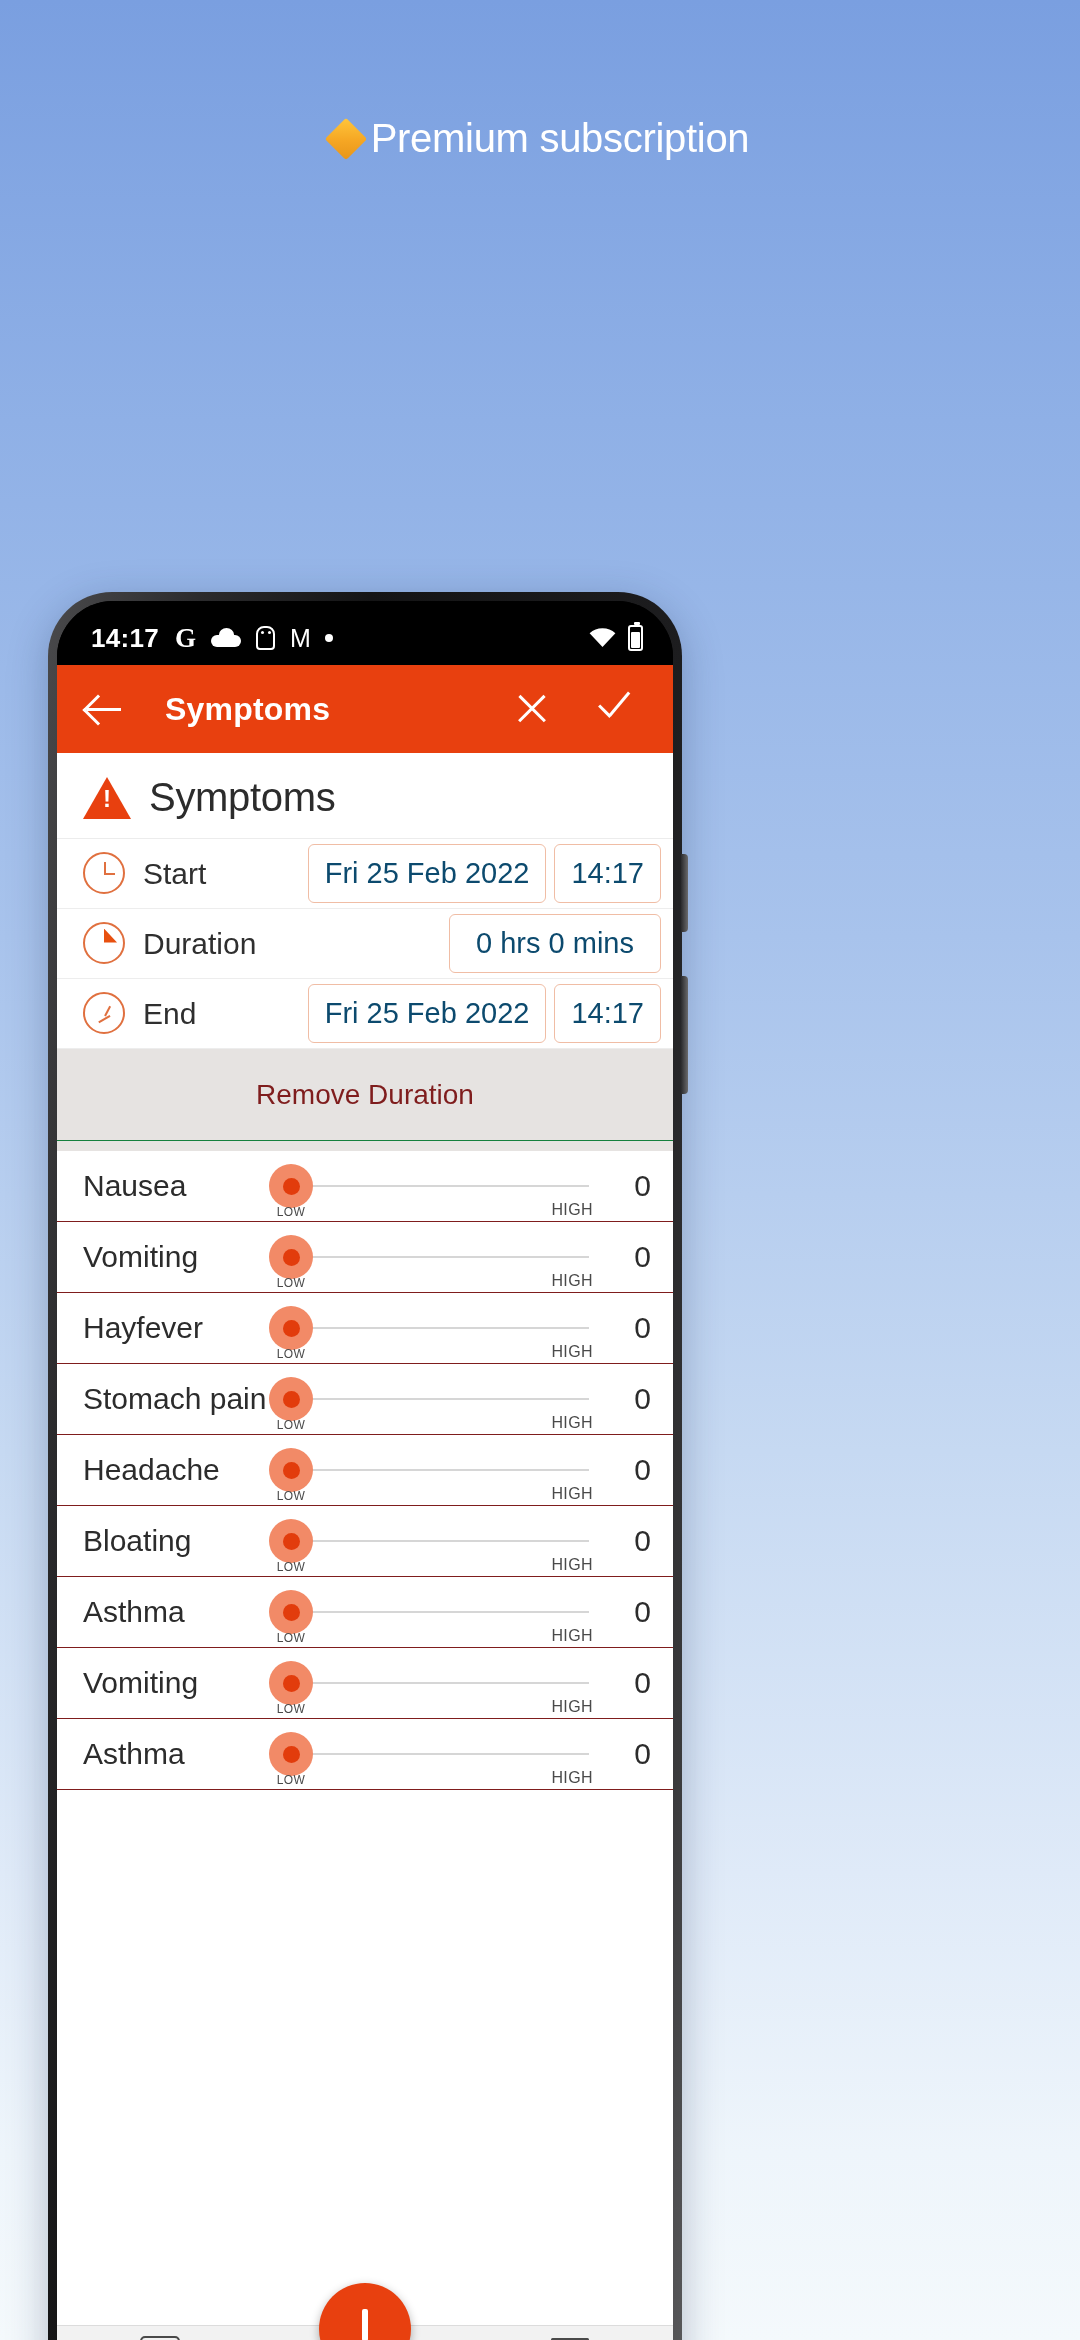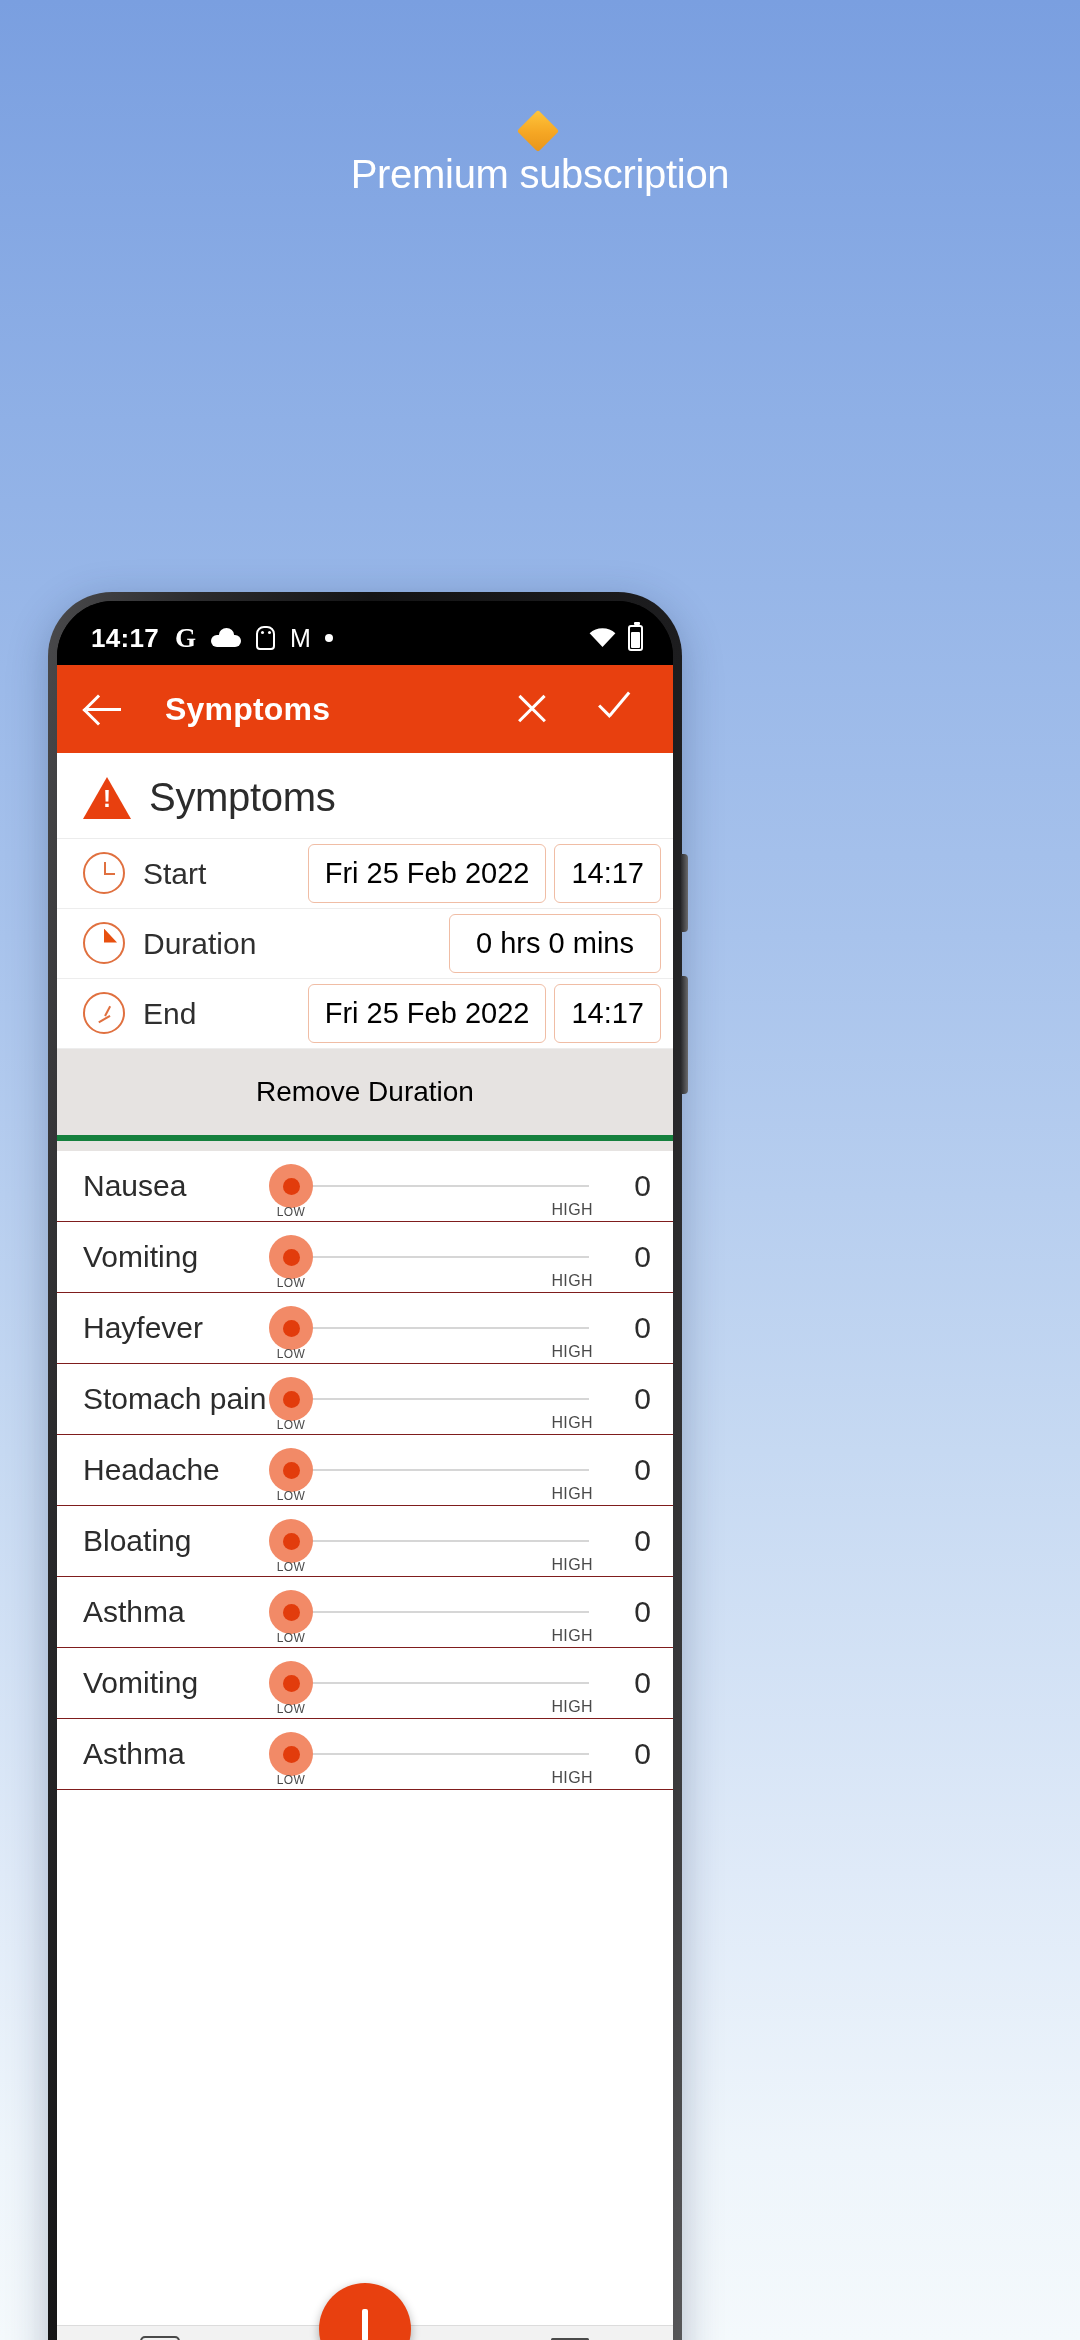--- a/index.html
+++ b/index.html
@@ -20,21 +20,21 @@
   }
   .promo-title {
     color: #ffffff;
     font-size: 52px;
     font-weight: 400;
     letter-spacing: -0.5px;
     line-height: 1.1;
   }
   .promo-sub-row {
     margin-top: 30px;
-    display: flex; align-items: center; justify-content: center; gap: 6px; flex-direction: column;
+    display: flex; align-items: center; justify-content: center; gap: 6px;
   }
   .diamond-icon {
     width: 30px; height: 30px;
     background: linear-gradient(135deg, #ffc63c 0%, #f5a623 55%, #e8951a 100%);
     transform: rotate(45deg);
     border-radius: 3px;
     flex: 0 0 auto;
     margin-right: 4px;
   }
   .promo-sub {
@@ -180,35 +180,35 @@
   .pie { width: 42px; height: 42px; border: 2.4px solid #e0703f; border-radius: 50%; position: relative; overflow: hidden; }
   .pie::after {
     content: ""; position: absolute; left: 50%; top: 5px; width: 13px; height: 14px;
     background: #e8500f; clip-path: polygon(0 0, 100% 100%, 0 100%);
   }
   .clk-diag .hand-v { left: 50%; top: 11px; height: 11px; transform: rotate(28deg); transform-origin: bottom center;}
   .clk-diag .hand-h { left: 34%; top: 24px; width: 13px; transform: rotate(-30deg); }
   .fr-label { font-size: 30px; color: #2f2f2f; flex: 1; }
   .pill {
     border: 1.6px solid #f0bda5; border-radius: 6px; background: #fff;
-    font-size: 29px; color: #000000;
+    font-size: 29px; color: #0c4a6e;
     padding: 12px 16px; margin-left: 8px;
     white-space: nowrap;
   }
   .pill.date { min-width: 228px; text-align: center; }
   .pill.time { min-width: 104px; text-align: center; }
   .pill.dur { min-width: 212px; text-align: center; }
   .field-row.dur-row { justify-content: flex-end; }
   .field-row.dur-row .fr-label { flex: 1; }
 
   .remove-dur {
     background: #e6e3e1; height: 92px;
     display: flex; align-items: center; justify-content: center;
-    font-size: 28px; color: #000000;
-    border-bottom: 6px solid #15803d;
+    font-size: 28px; color: #7f1d1d;
+    border-bottom: 1px solid #15803d;
   }
   .spacer-grey { background: #e6e3e1; height: 10px; }
 
   
   .sym-row {
     display: flex; align-items: center;
     height: 71px; padding: 0 22px 0 26px;
     border-bottom: 1px solid #7f1d1d;
     position: relative;
   }

